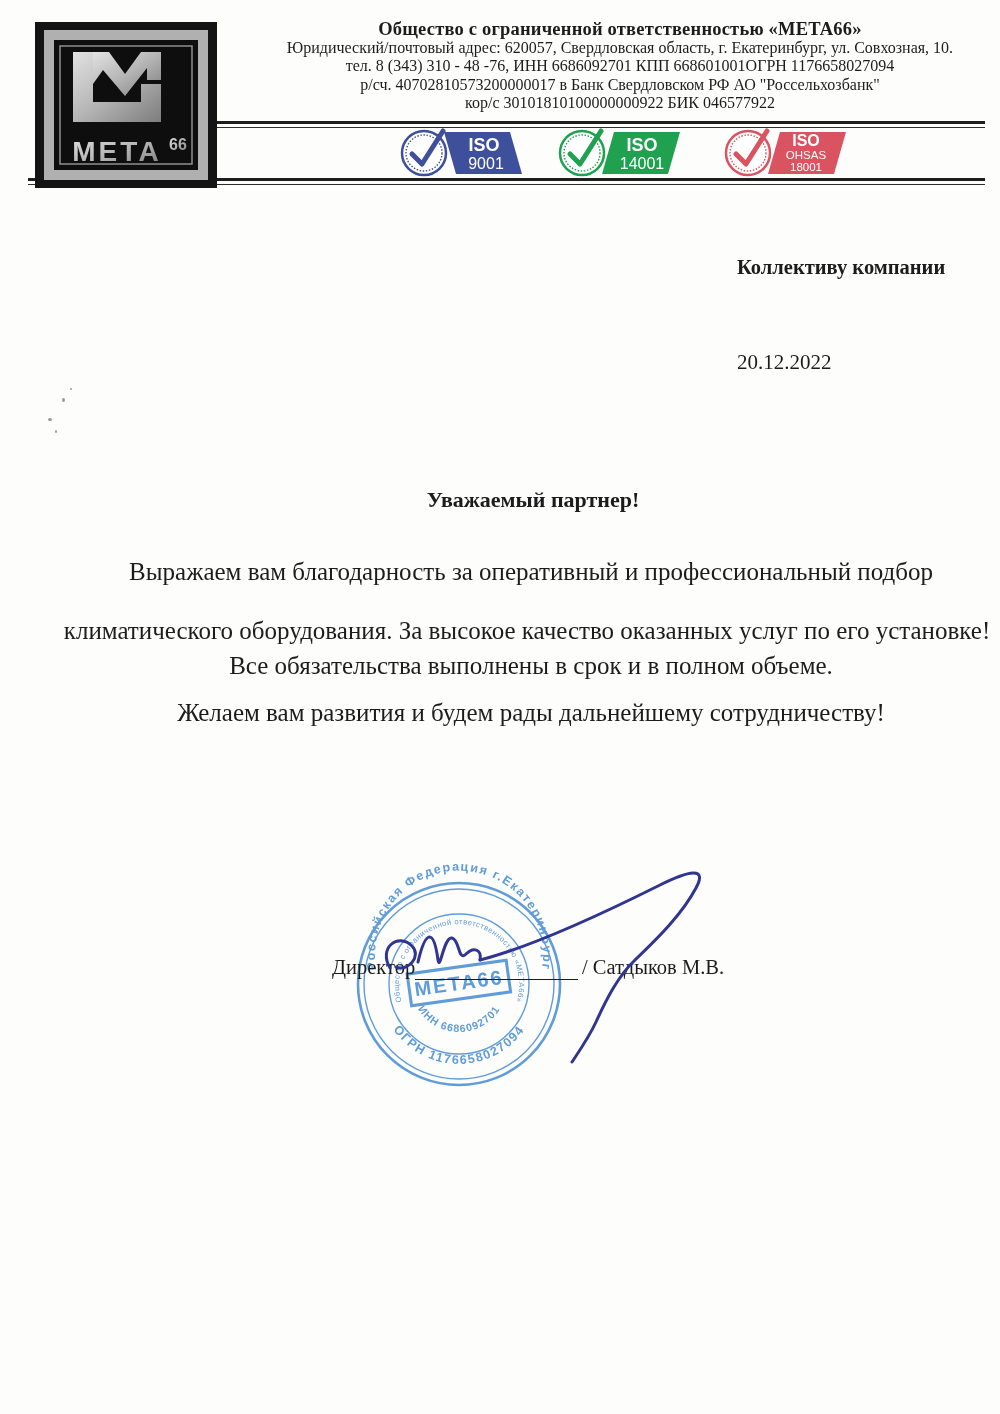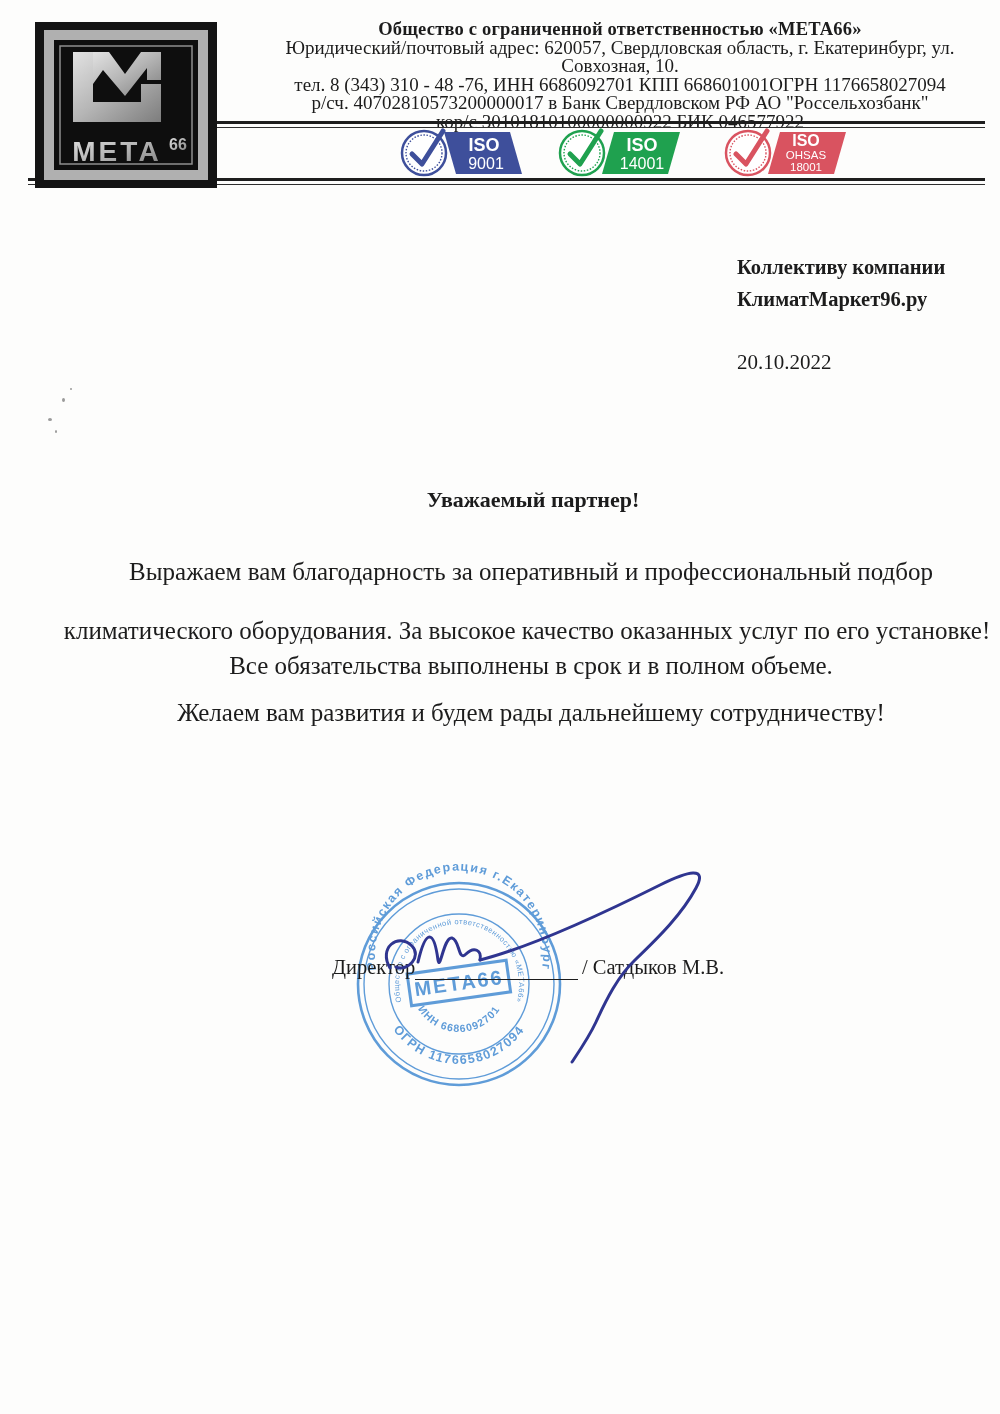--- a/index.html
+++ b/index.html
@@ -5,21 +5,21 @@
   html,body{margin:0;padding:0;background:#ffffff;}
   .page{
     position:relative;width:1000px;height:1414px;margin:0 auto;
     background:#fdfdfc;overflow:hidden;
     font-family:"Liberation Serif", serif;color:#1c1c1c;
   }
   .abs{position:absolute;white-space:nowrap;}
   
   .header-block{position:absolute;left:240px;top:20px;width:760px;text-align:center;line-height:18.5px;}
   .header-title{font-size:18.5px;font-weight:bold;letter-spacing:.2px;}
-  .header-line{font-size:19px;}
+  .header-line{font-size:16px;}
   .rule{position:absolute;height:3px;border-top:3px solid #1e1e1e;border-bottom:1.5px solid #2e2e2e;}
   
   .recipient{position:absolute;left:737px;top:252px;font-size:20.5px;line-height:31.5px;font-weight:bold;}
   .date{position:absolute;left:737px;top:350px;font-size:21px;}
   .salutation{position:absolute;left:533px;top:487px;transform:translateX(-50%);font-size:22px;font-weight:bold;white-space:nowrap;text-align:center;}
   .bodyline{position:absolute;transform:translateX(-50%);font-size:25px;white-space:nowrap;}
   .sig-row-text{position:absolute;font-size:20.5px;white-space:nowrap;z-index:3;}
   .sig-line{position:absolute;left:415px;top:979px;width:163px;border-bottom:1.6px solid #1c1c1c;z-index:3;}
   .speck{position:absolute;background:#9a9a9a;border-radius:50%;}
   svg text{font-family:"Liberation Sans", sans-serif;}
@@ -81,23 +81,22 @@
     <circle cx="26" cy="27" r="22" fill="#ffffff" stroke-width="2.5" stroke="#d95360"></circle>
     <circle cx="26" cy="27" r="18" fill="none" stroke-width="1.4" stroke-dasharray="1.5,1.6" stroke="#d95360"></circle>
     <path d="M14,28 L24,38 L45,5" fill="none" stroke-width="5" stroke-linecap="round" stroke-linejoin="round" stroke="#d95360"></path>
     <text x="84" y="20" text-anchor="middle" font-size="16" font-weight="bold" fill="#ffffff">ISO</text>
     <text x="84" y="33" text-anchor="middle" font-size="11.5" fill="#ffffff">OHSAS</text>
     <text x="84" y="45" text-anchor="middle" font-size="11.5" fill="#ffffff">18001</text>
   </svg>
 
   <div class="recipient">
     <div>Коллективу компании</div>
-    <div>КлиматМаркет96.ру</div>
   </div>
-  <div class="date">20.10.2022</div>
+  <div class="date">20.12.2022</div>
 
   <div class="salutation">Уважаемый партнер!</div>
   <div class="bodyline" style="left:531px;top:558px;">Выражаем вам благодарность за оперативный и профессиональный подбор</div>
   <div class="bodyline" style="left:527px;top:605px;margin-top:12px;">климатического оборудования. За высокое качество оказанных услуг по его установке!</div>
   <div class="bodyline" style="left:531px;top:699px;">Желаем вам развития и будем рады дальнейшему сотрудничеству!</div>
   <div class="bodyline" style="left:531px;top:652px;">Все обязательства выполнены в срок и в полном объеме.</div>
 
   <svg class="abs" style="left:339px;top:864px;z-index:1;opacity:.88" width="240" height="240" viewBox="0 0 240 240">
     <g fill="none">
       <circle cx="120" cy="120" r="101" stroke-width="2.6" stroke="#4a8fd4"></circle>

